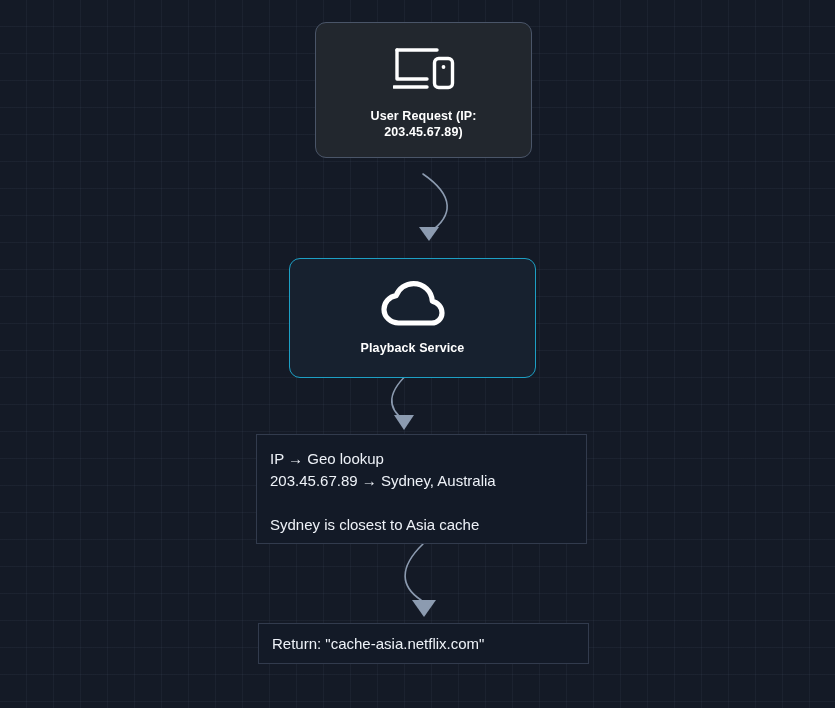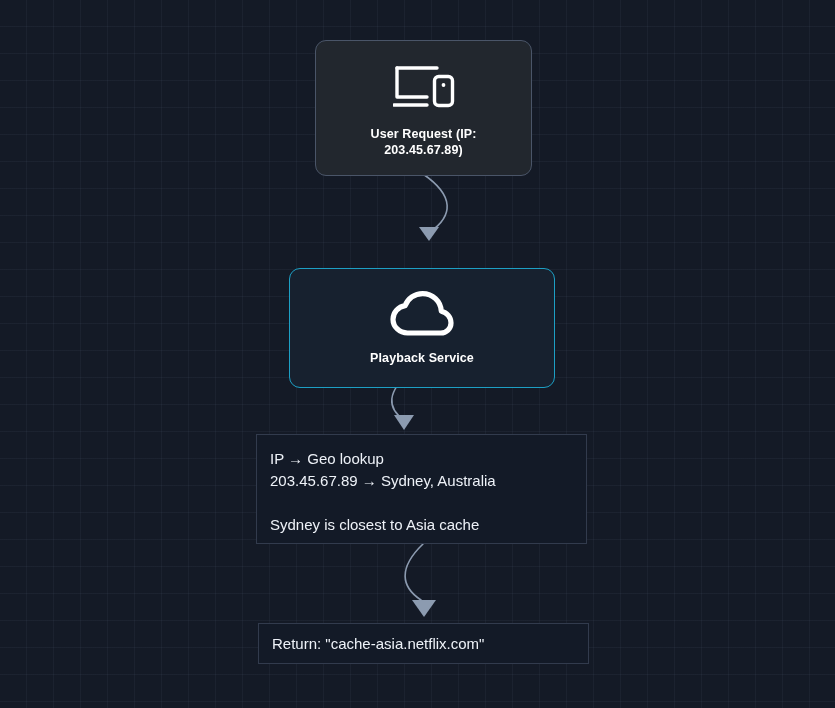--- a/index.html
+++ b/index.html
@@ -36,21 +36,21 @@
     border-radius: 11px;
     display: flex;
     flex-direction: column;
     align-items: center;
     justify-content: center;
   }
 
   
   #node-user-request {
     left: 315px;
-    top: 40px;
+    top: 22px;
     width: 217px;
     height: 136px;
     background: #22272e;
     border: 1px solid #4a5568;
     padding-top: 6px;
   }
   #node-user-request .node-icon {
     margin-bottom: 12px;
   }
   #node-user-request .node-label {
@@ -59,22 +59,22 @@
     font-weight: bold;
     line-height: 16px;
     text-align: center;
     letter-spacing: 0.1px;
     width: 160px;
   }
 
   
   #node-playback-service {
     left: 289px;
-    top: 268px;
-    width: 266px;
+    top: 258px;
+    width: 247px;
     height: 120px;
     background: #17212f;
     border: 1.5px solid #1d9fc4;
   }
   #node-playback-service .node-icon {
     margin-bottom: 10px;
   }
   #node-playback-service .node-label {
     color: #ffffff;
     font-size: 12.5px;

